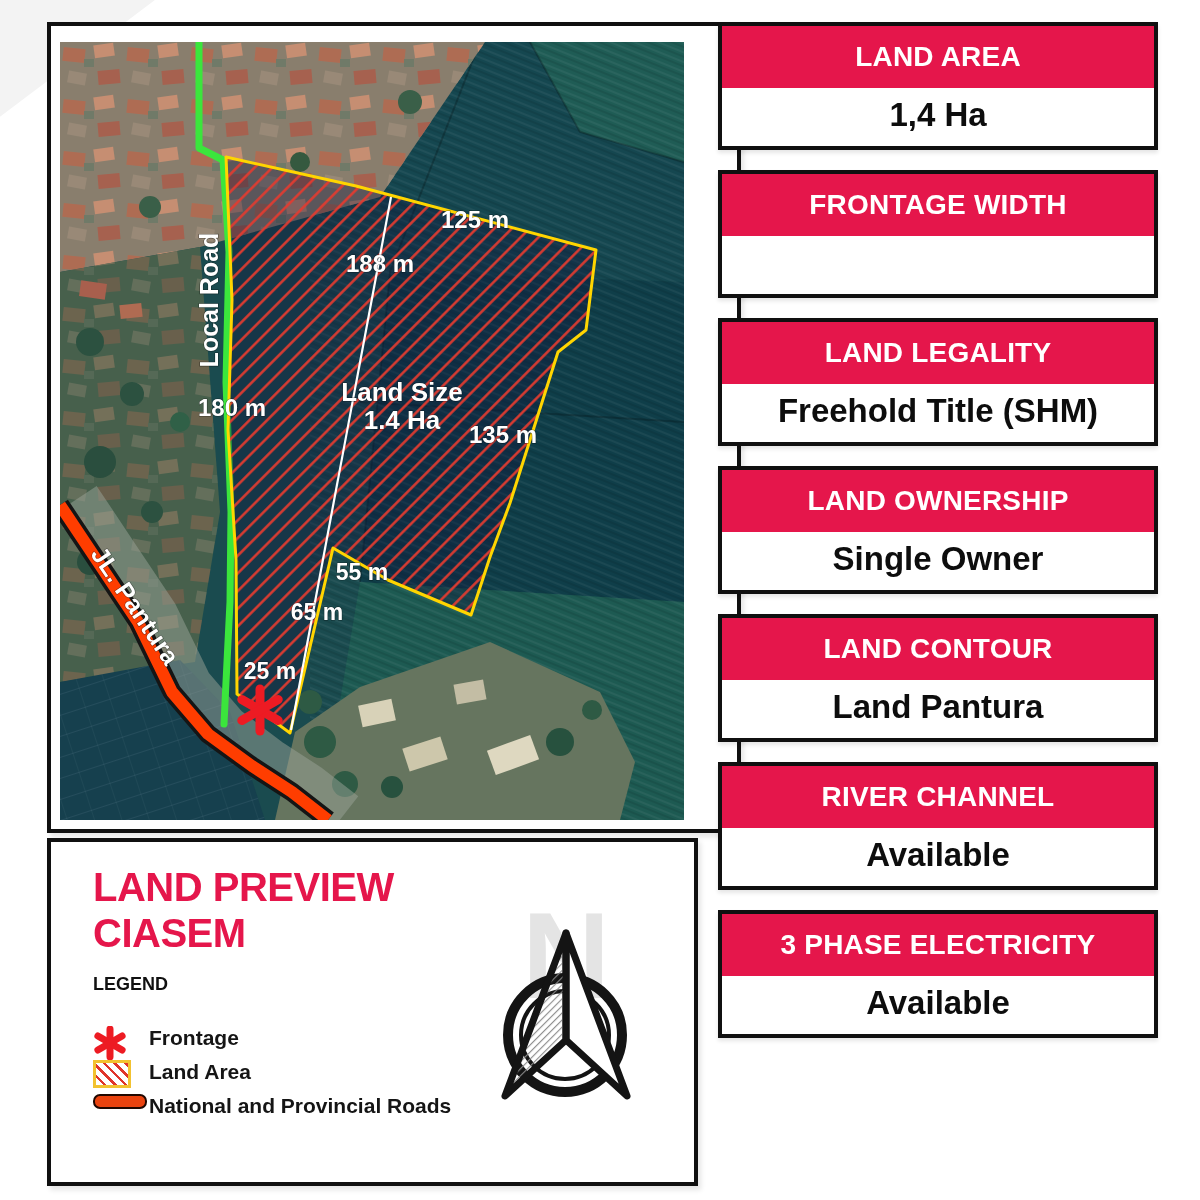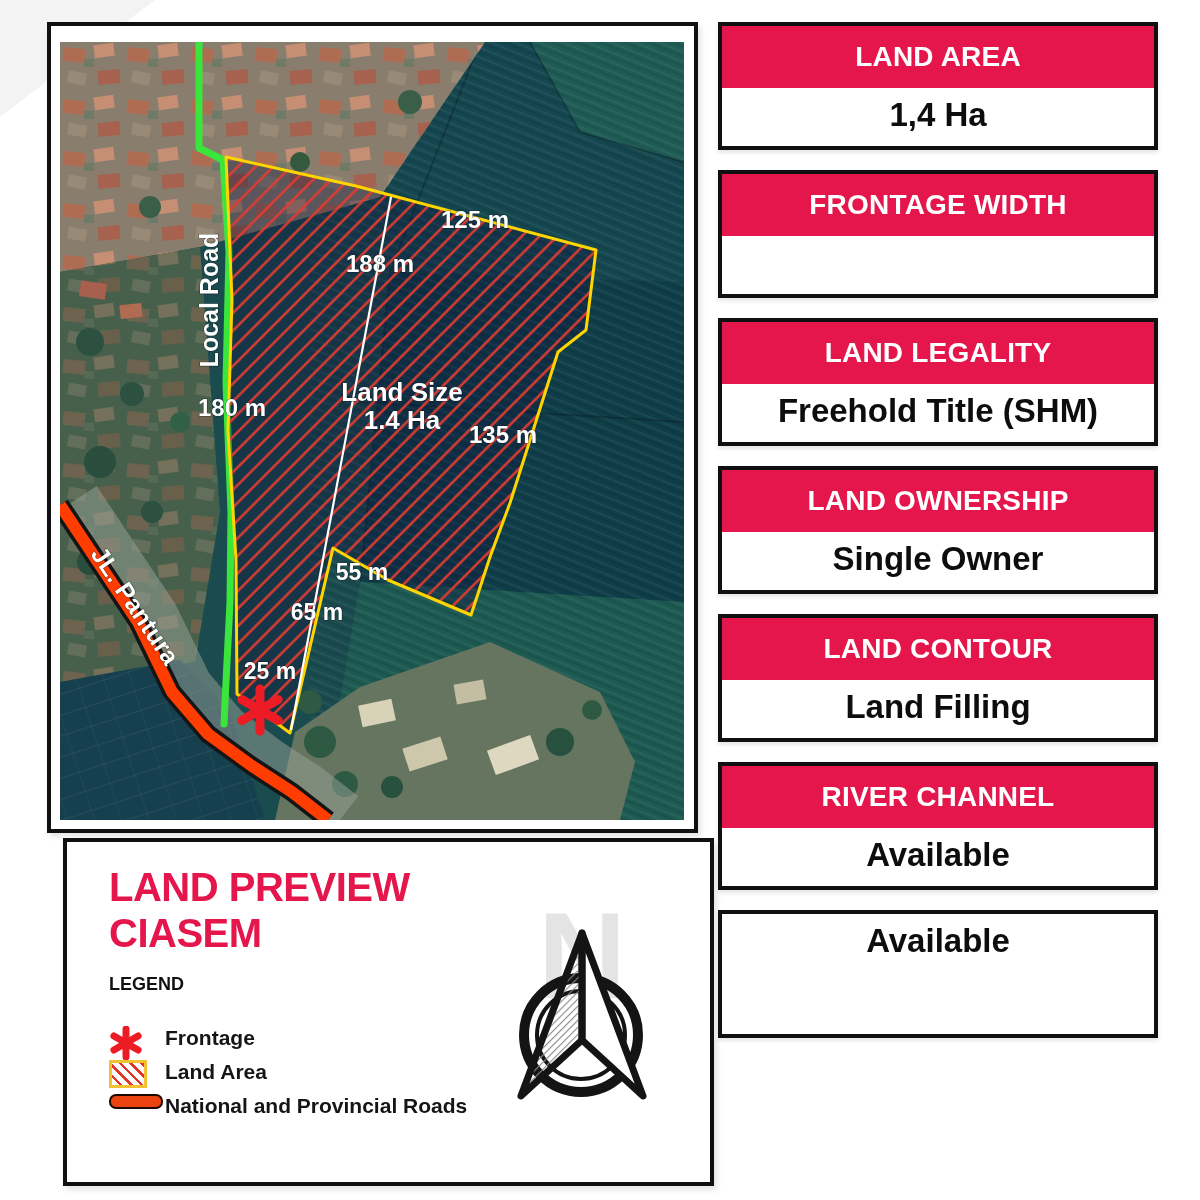--- a/index.html
+++ b/index.html
@@ -2,24 +2,24 @@
 <html><head>
 <meta charset="utf-8">
 <style>
   html,body{margin:0;padding:0;background:#ffffff;}
   .page{position:relative;width:1200px;height:1200px;background:#ffffff;overflow:hidden;
         font-family:"Liberation Sans", sans-serif;}
   .corner-stripe{position:absolute;left:-170px;top:-120px;width:520px;height:150px;
         background:#f3f3f3;transform:rotate(-37deg);}
   
   .map-panel{position:absolute;left:47px;top:22px;width:643px;height:803px;
-        background:#ffffff;border:4px solid #101010;box-shadow:3px 4px 5px rgba(0,0,0,0.10);}
+        background:#ffffff;border:4px solid #101010;box-shadow:3px 4px 5px rgba(0,0,0,0.10);padding-left:43px;}
   .sat{position:absolute;left:9px;top:16px;width:624px;height:778px;display:block;}
   .info-panel{position:absolute;left:47px;top:838px;width:643px;height:340px;
-        background:#ffffff;border:4px solid #101010;box-shadow:3px 4px 5px rgba(0,0,0,0.10);margin-left:16px;}
+        background:#ffffff;border:4px solid #101010;box-shadow:3px 4px 5px rgba(0,0,0,0.10);}
   .panel-title{position:absolute;left:42px;top:22px;font-size:40px;font-weight:800;
         letter-spacing:-0.5px;color:#E5164B;line-height:46px;}
   .legend-title{position:absolute;left:42px;top:132px;font-size:18px;font-weight:800;color:#111;}
   .legend-rows{position:absolute;left:42px;top:184px;}
   .legend-row{display:flex;align-items:flex-start;height:34px;}
   .legend-ic{width:56px;display:flex;align-items:center;}
   .legend-label{font-size:21px;font-weight:700;color:#151515;}
   .swatch-area{width:38px;height:28px;box-sizing:border-box;border:3px solid #F2C230;
         background:repeating-linear-gradient(45deg,#ffffff 0 5px,#e0352b 5px 7.5px);}
   .swatch-road{width:50px;height:11px;background:#EA430F;border:2px solid #200700;border-radius:7px;}
@@ -193,22 +193,23 @@
   <div class="card" style="top:318px">
     <div class="card-header">LAND LEGALITY</div>
     <div class="card-value">Freehold Title (SHM)</div>
   </div>
   <div class="card" style="top:466px">
     <div class="card-header">LAND OWNERSHIP</div>
     <div class="card-value">Single Owner</div>
   </div>
   <div class="card" style="top:614px">
     <div class="card-header">LAND CONTOUR</div>
-    <div class="card-value">Land Filling</div>
+    <div class="card-value">Land Pantura</div>
   </div>
   <div class="card" style="top:762px">
     <div class="card-header">RIVER CHANNEL</div>
     <div class="card-value">Available</div>
   </div>
   <div class="card" style="top:910px">
+    <div class="card-header">3 PHASE ELECTRICITY</div>
     <div class="card-value">Available</div>
   </div>
 </div>
 
 </body></html>

